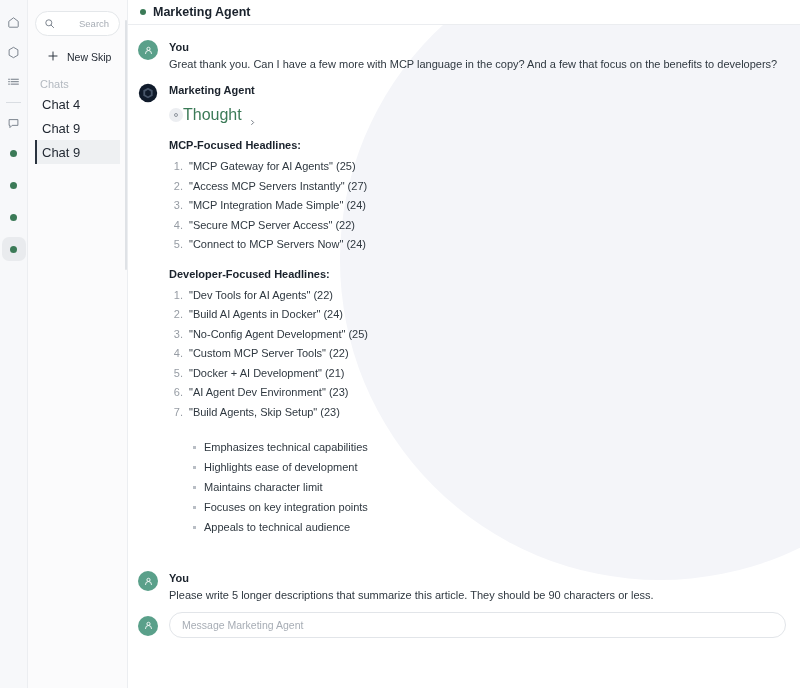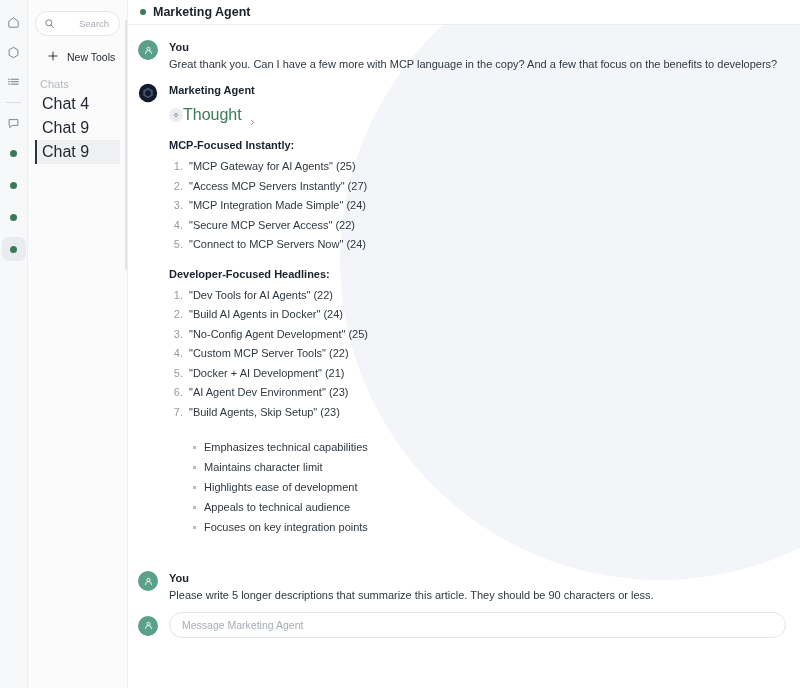--- a/index.html
+++ b/index.html
@@ -73,21 +73,21 @@
   .newchat {
     display: flex; align-items: center; height: 26px; margin-top: 8px; padding-left: 4px;
   }
   .newchat svg { width: 12px; height: 12px; color: #2b3440; flex: 0 0 auto; }
   .newchat span { font-size: 10.5px; color: #1f2630; margin-left: 8px; }
   .chats-label {
     font-size: 11px; color: #b3b9c0; padding-left: 5px; margin-top: 8px; margin-bottom: 2px;
   }
   .chat-item {
     height: 24px; display: flex; align-items: center; padding-left: 5px;
-    font-size: 16px; color: #1f2630; border-left: 2px solid transparent;
+    font-size: 13px; color: #1f2630; border-left: 2px solid transparent;
     margin-bottom: 0px;
   }
   .chat-item.active { background: #eef0f2; border-left: 2px solid #2b3440; }
   .side-scroll {
     position: absolute; right: 0px; top: 20px; width: 2px; height: 250px;
     background: #dfe2e6; border-radius: 2px;
   }
 
   
   .main { flex: 1 1 auto; position: relative; min-width: 0; background: #ffffff; overflow: hidden; }
@@ -212,21 +212,21 @@
         </span>
         <span class="search-ph">Search Nar</span>
       </div>
 
       <div class="newchat">
         <span>
           <svg viewBox="0 0 16 16" fill="none" xmlns="http://www.w3.org/2000/svg">
             <path d="M8 2.6v10.8M2.6 8h10.8" stroke="currentColor" stroke-width="1.3" stroke-linecap="round"></path>
           </svg>
         </span>
-        <span>New Tools</span>
+        <span>New Skip</span>
       </div>
 
       <div class="chats-label">Chats</div>
 
       <div class="chat-item">Chat 4</div>
       <div class="chat-item">Chat 9</div>
       <div class="chat-item active">Chat 9</div>
 
       <div class="side-scroll"></div>
     </div>
@@ -270,21 +270,21 @@
                   <i></i>
                 </span>
               <span class="thought-lbl">Thought</span>
               <span class="thought-chev">
                 <svg viewBox="0 0 12 12" fill="none" xmlns="http://www.w3.org/2000/svg">
                   <path d="M4.5 2.5L8 6l-3.5 3.5" stroke="currentColor" stroke-width="1.3" stroke-linecap="round" stroke-linejoin="round"></path>
                 </svg>
               </span>
             </div>
 
-            <div class="sec-title">MCP-Focused Instantly:</div>
+            <div class="sec-title">MCP-Focused Headlines:</div>
             <ol class="num-list">
               <li>
                 <span class="n">1.</span>
                 <span>"MCP Gateway for AI Agents" (25)</span>
               </li>
               <li>
                 <span class="n">2.</span>
                 <span>"Access MCP Servers Instantly" (27)</span>
               </li>
               <li>
@@ -337,39 +337,39 @@
               <li>
                 <span class="b">
                     <i></i>
                   </span>
                 <span>Emphasizes technical capabilities</span>
               </li>
               <li>
                 <span class="b">
                     <i></i>
                   </span>
-                <span>Maintains character limit</span>
+                <span>Highlights ease of development</span>
               </li>
               <li>
                 <span class="b">
                     <i></i>
                   </span>
-                <span>Highlights ease of development</span>
+                <span>Maintains character limit</span>
+              </li>
+              <li>
+                <span class="b">
+                    <i></i>
+                  </span>
+                <span>Focuses on key integration points</span>
               </li>
               <li>
                 <span class="b">
                     <i></i>
                   </span>
                 <span>Appeals to technical audience</span>
-              </li>
-              <li>
-                <span class="b">
-                    <i></i>
-                  </span>
-                <span>Focuses on key integration points</span>
               </li>
             </ul>
           </div>
         </div>
 
         <div class="msg" style="margin-top:18px;">
           <div class="avatar-user">
             <svg viewBox="0 0 16 16" fill="none" xmlns="http://www.w3.org/2000/svg">
               <circle cx="8" cy="5.6" r="2.3" stroke="currentColor" stroke-width="1.3"></circle>
               <path d="M3.6 12.4a4.4 4.4 0 018.8 0" stroke="currentColor" stroke-width="1.3" stroke-linecap="round"></path>

